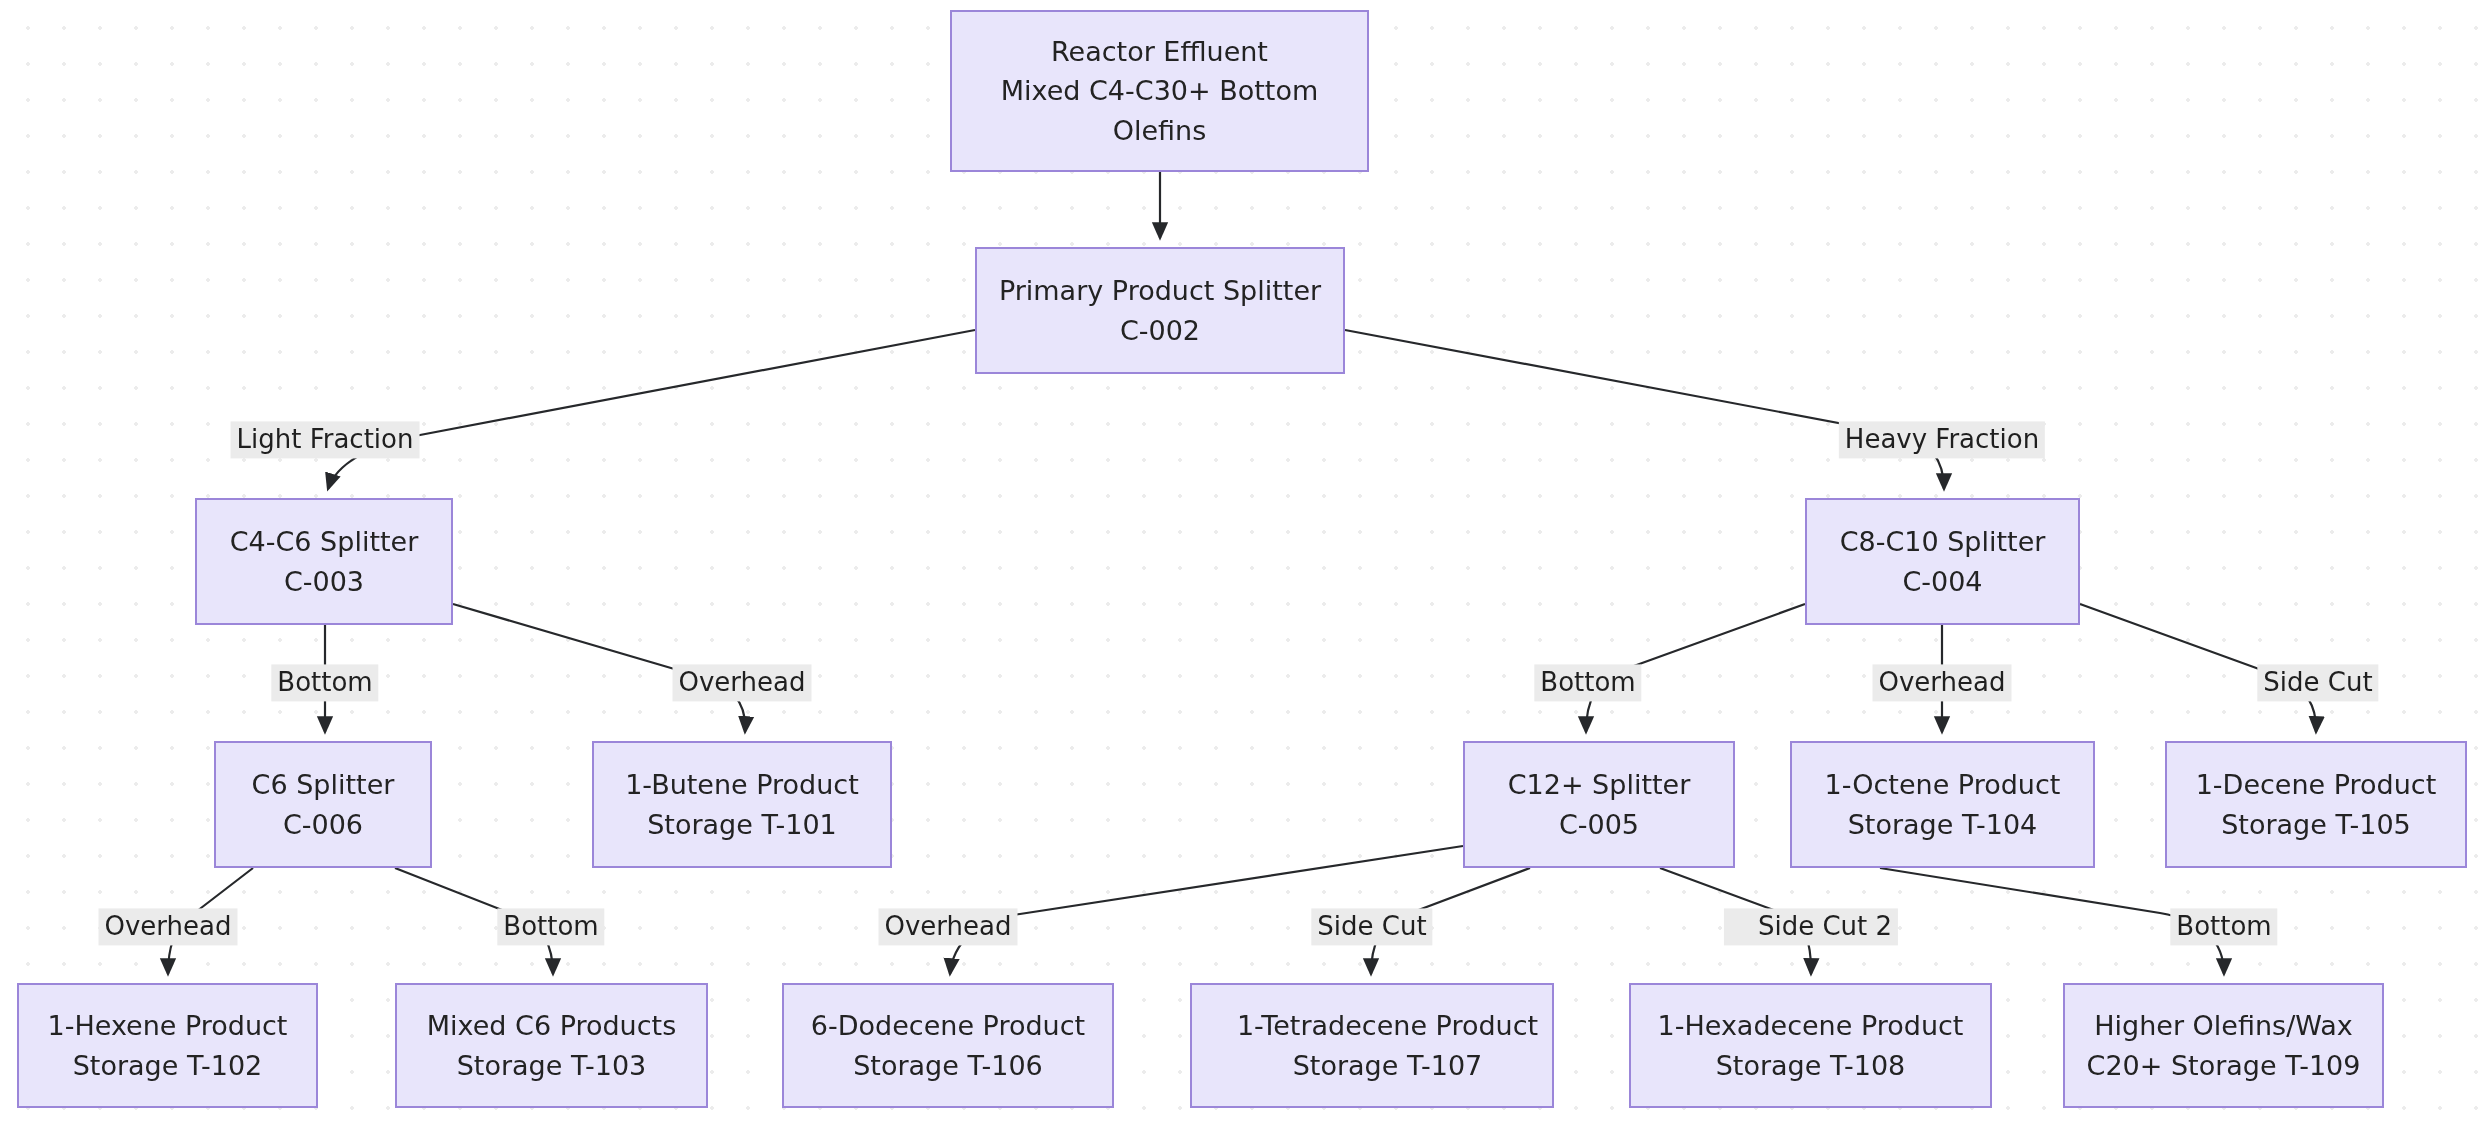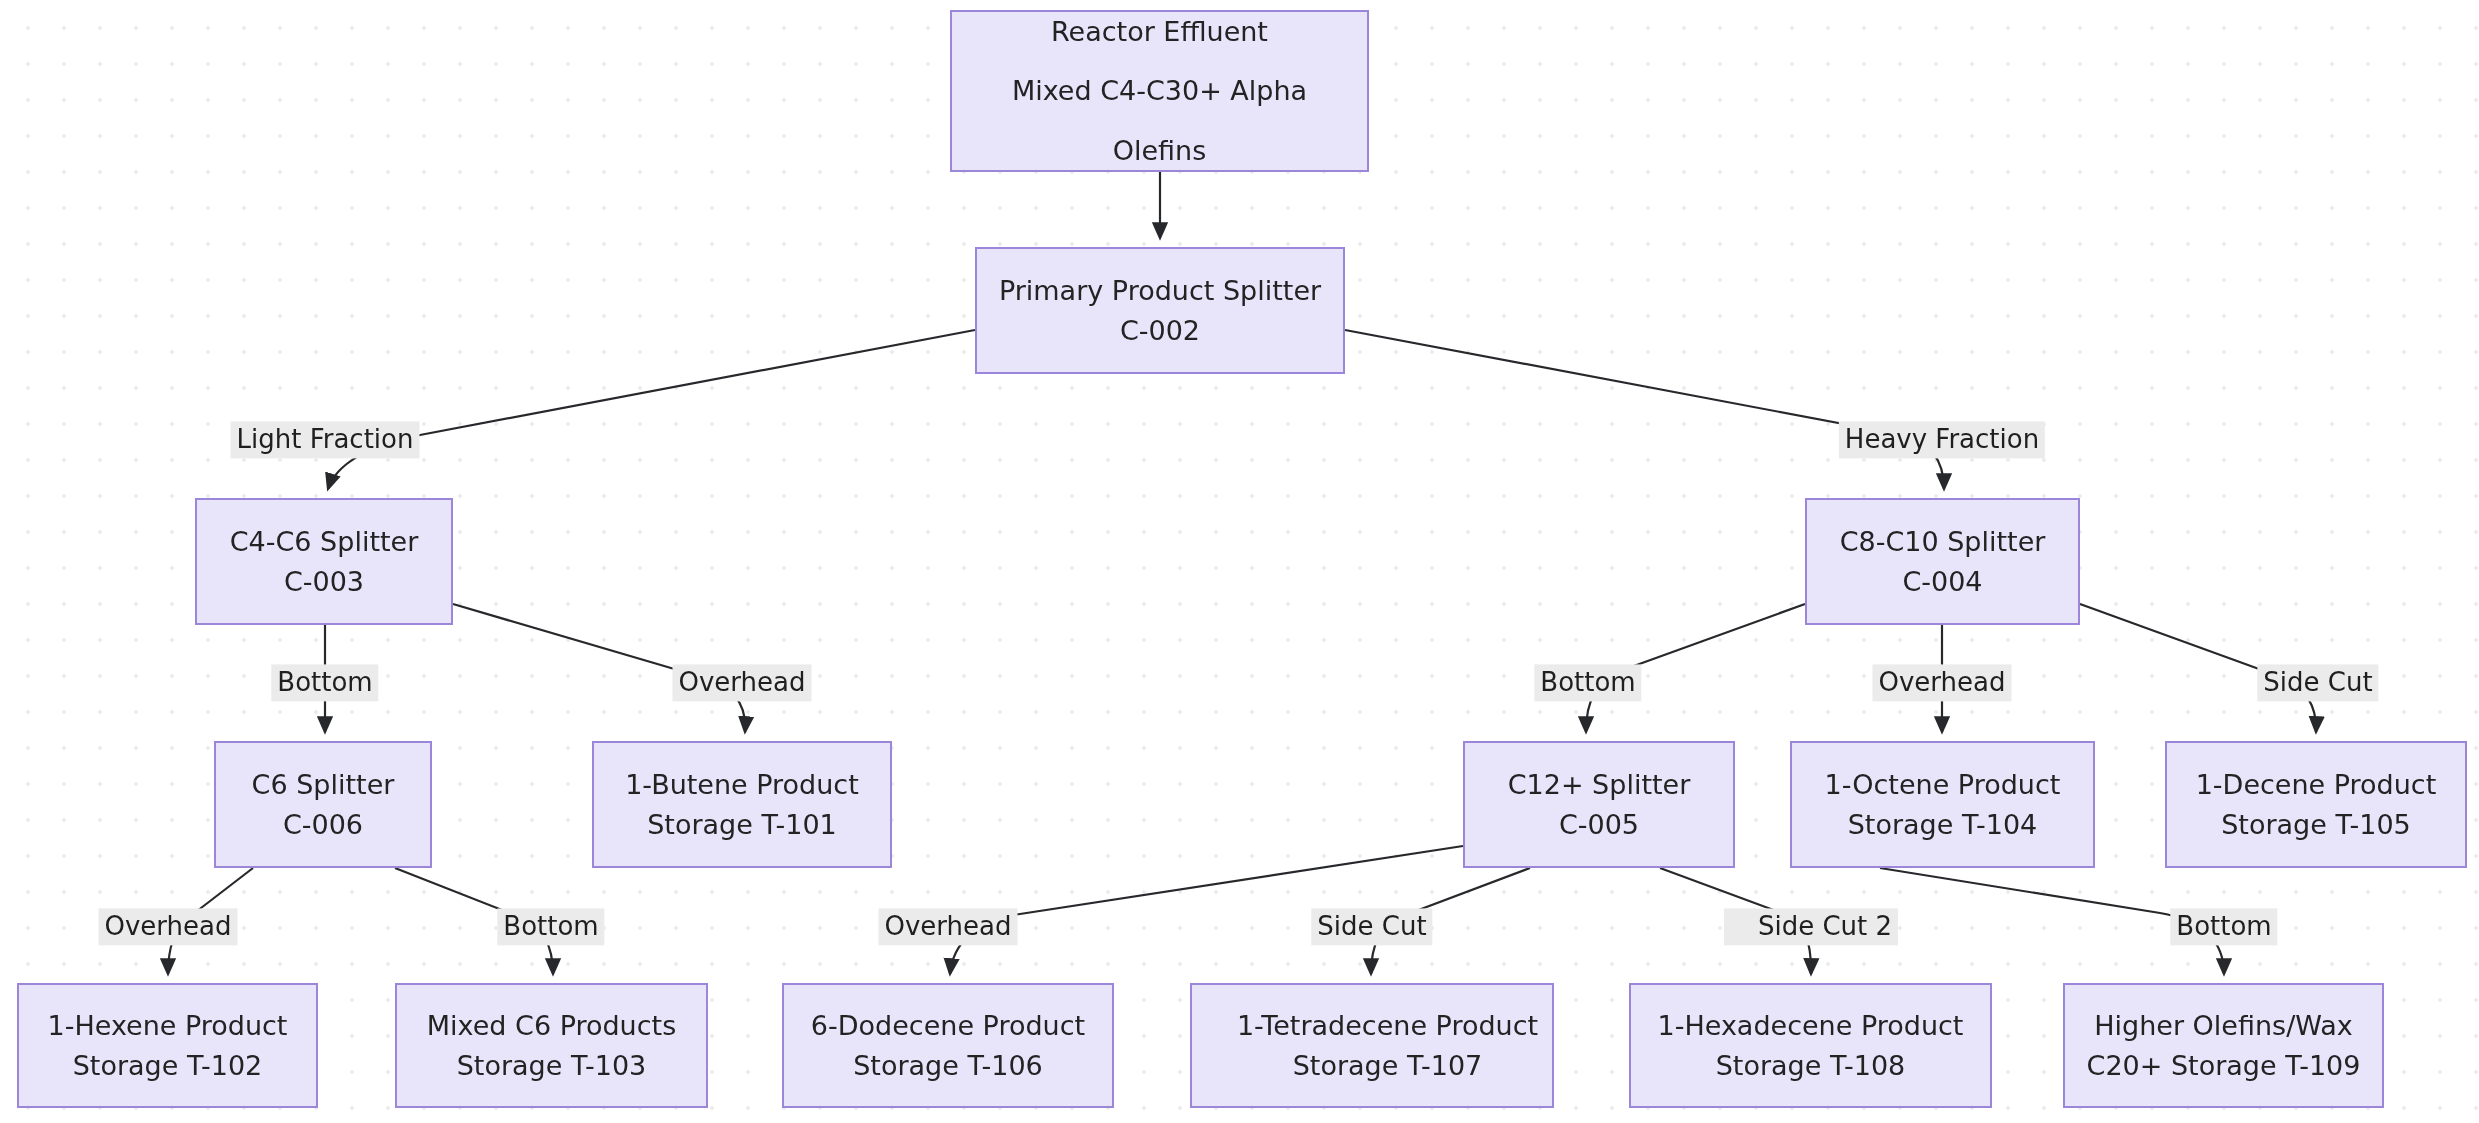--- a/index.html
+++ b/index.html
@@ -75,23 +75,23 @@
         <path d="M 253 868 L 188 918 Q 168 934 168 974" fill="none" stroke="#26282b" stroke-width="2.2" marker-end="url(#arrowhead)"></path>
         <path d="M 395 868 L 520 917 Q 553 930 553 974" fill="none" stroke="#26282b" stroke-width="2.2" marker-end="url(#arrowhead)"></path>
         <path d="M 1463 846 L 1020 914 Q 955 925 950 974" fill="none" stroke="#26282b" stroke-width="2.2" marker-end="url(#arrowhead)"></path>
         <path d="M 1530 868 L 1400 917 Q 1371 930 1371 974" fill="none" stroke="#26282b" stroke-width="2.2" marker-end="url(#arrowhead)"></path>
         <path d="M 1660 868 L 1790 916 Q 1812 928 1811 974" fill="none" stroke="#26282b" stroke-width="2.2" marker-end="url(#arrowhead)"></path>
         <path d="M 1880 868 L 2160 913 Q 2224 924 2224 974" fill="none" stroke="#26282b" stroke-width="2.2" marker-end="url(#arrowhead)"></path>
       </g>
   </svg>
 
   <div id="node-layer">
-      <div class="node" style="left: 950px; top: 10px; width: 419px; height: 162px; gap: 20px;">
+      <div class="node" style="left: 950px; top: 10px; width: 419px; height: 162px;">
         <span class="nline">Reactor Effluent</span>
-        <span class="nline">Mixed C4-C30+ Alpha</span>
+        <span class="nline">Mixed C4-C30+ Bottom</span>
         <span class="nline">Olefins</span>
       </div>
       <div class="node" style="left: 975px; top: 247px; width: 370px; height: 127px;">
         <span class="nline">Primary Product Splitter</span>
         <span class="nline">C-002</span>
       </div>
       <div class="node" style="left: 195px; top: 498px; width: 258px; height: 127px;">
         <span class="nline">C4-C6 Splitter</span>
         <span class="nline">C-003</span>
       </div>

